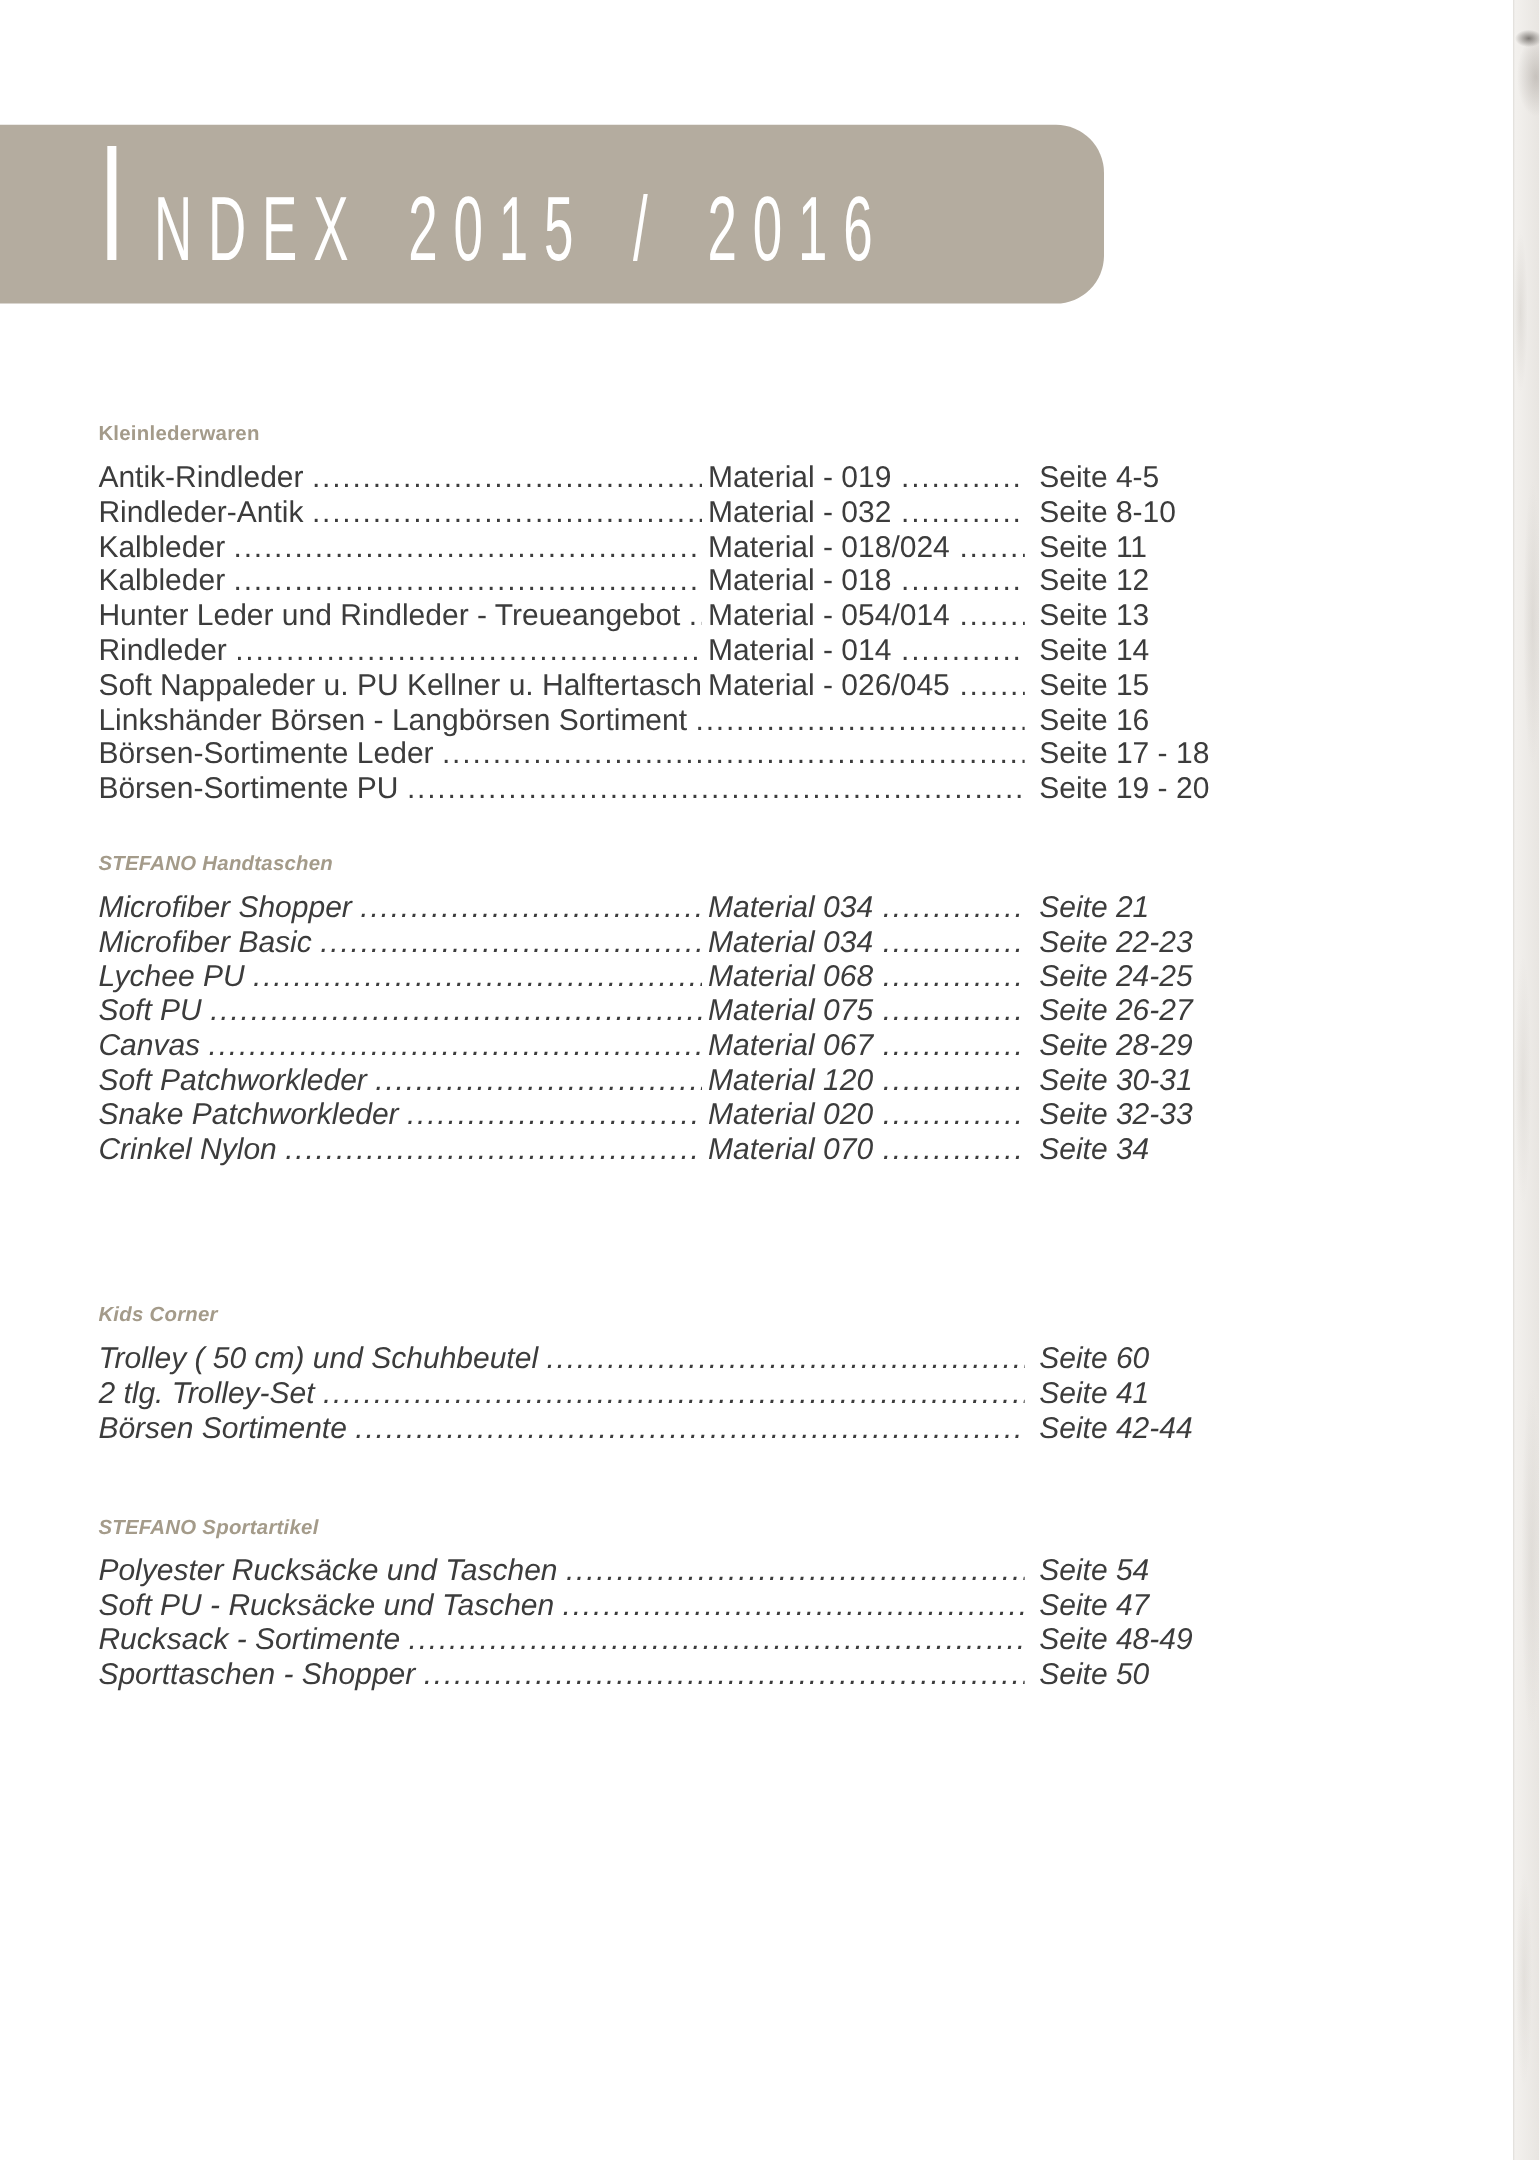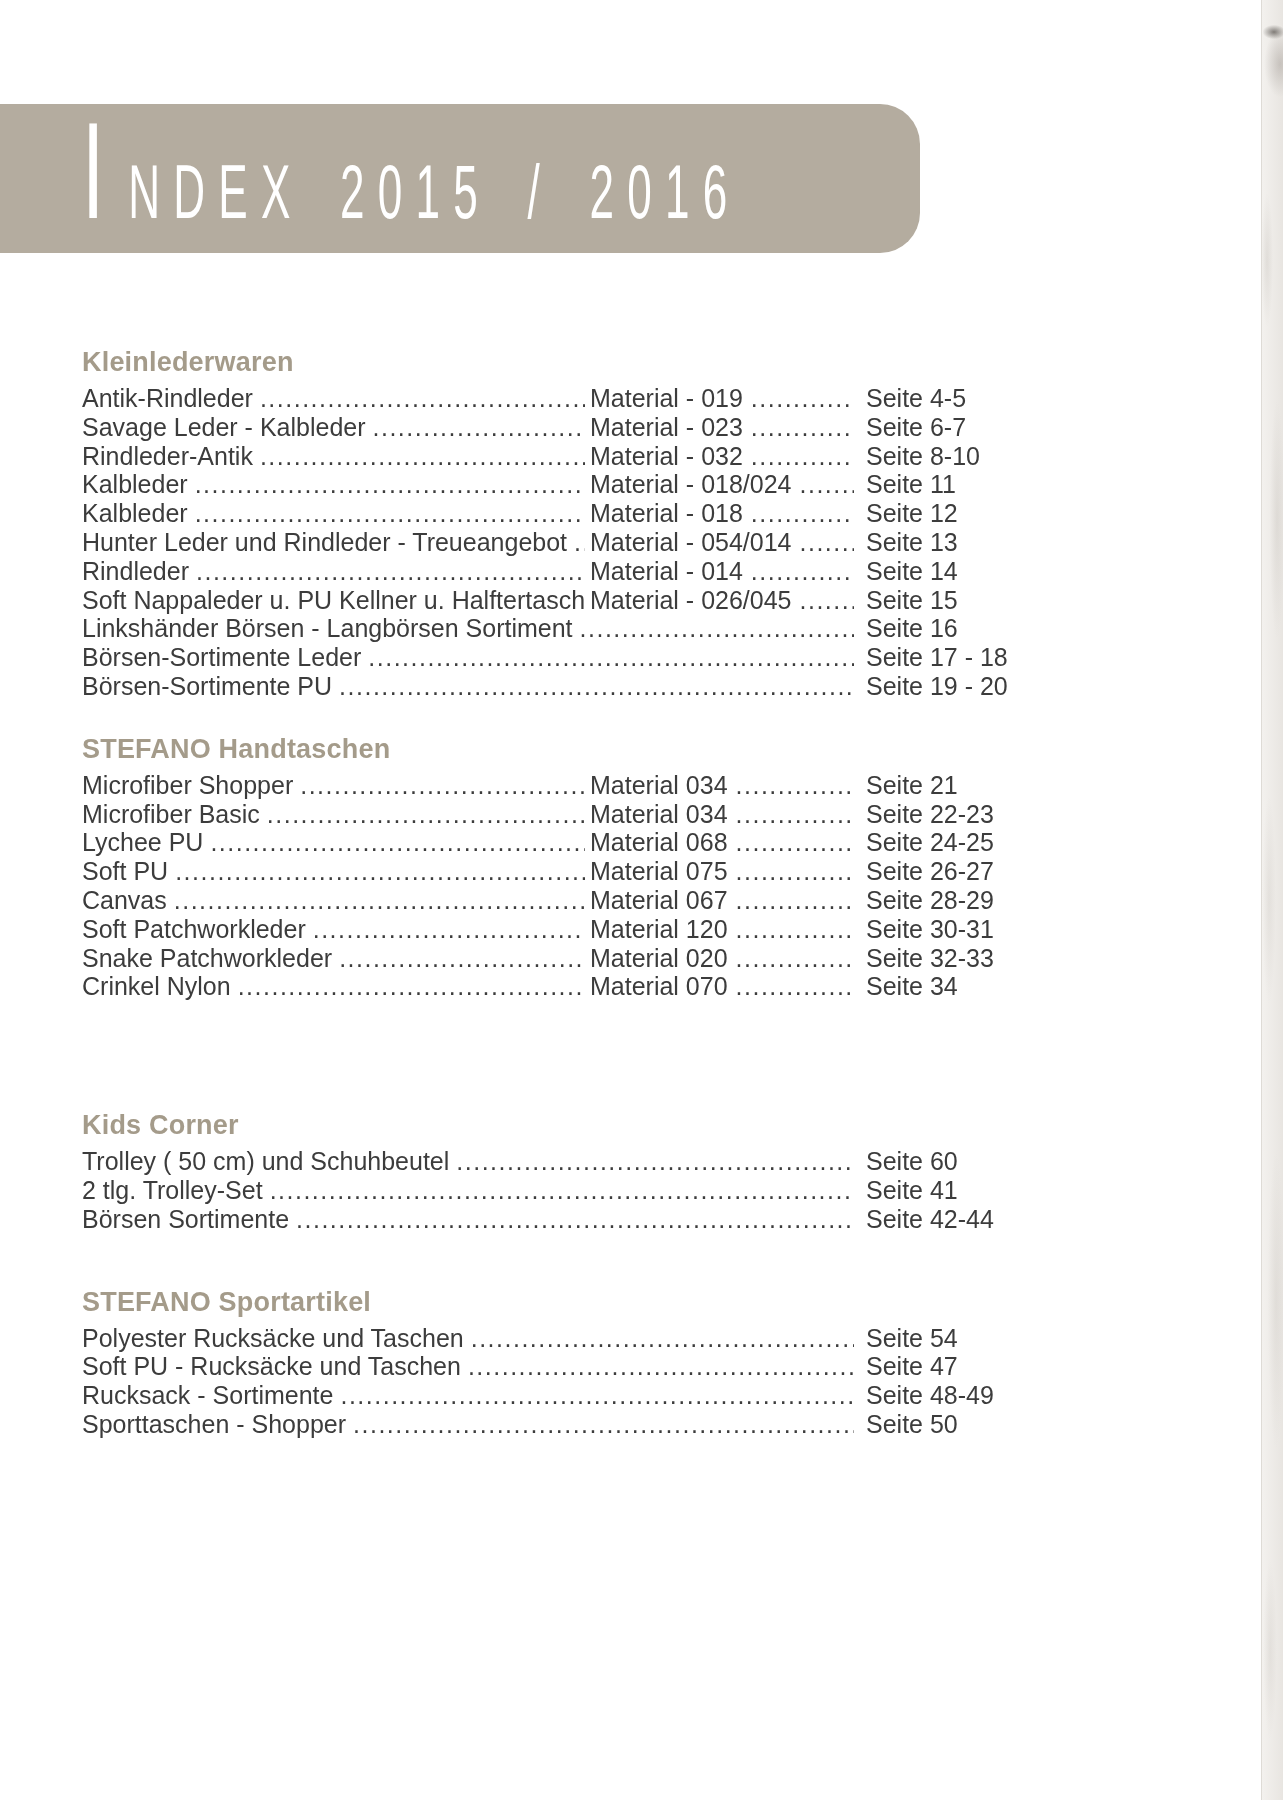--- a/index.html
+++ b/index.html
@@ -27,26 +27,26 @@
     font-size:138px;letter-spacing:0.30em;font-weight:400;
   }
   .banner-title .rest{
     font-size:76px;letter-spacing:0.30em;word-spacing:0.25em;font-weight:400;
   }
 
   
   .content{
     position:absolute;left:82px;top:346px;width:947px;
   }
-  .index-section + .index-section{margin-top:32px;}
+  .index-section + .index-section{margin-top:32px;font-style:italic;}
   .index-section.gap-large{margin-top:108px;}
   .index-section.gap-medium{margin-top:52px;}
   .section-title{
     margin:0 0 6px 0;
-    font-size:27px;line-height:32px;font-weight:bold;
+    font-size:17px;line-height:32px;font-weight:bold;
     color:var(--heading,#a49b8a);
     letter-spacing:0.2px;
   }
   .row{
     display:flex;align-items:baseline;
     height:28.8px;font-size:25px;line-height:28.8px;
     white-space:nowrap;
   }
   .c1{display:flex;align-items:baseline;overflow:hidden;}
   .row.has-material .c1{flex:0 0 503px;}
@@ -97,29 +97,20 @@
   <div class="row has-material">
     <span class="c1">
               <span class="lbl">Antik-Rindleder</span>
               <span class="lead"></span>
             </span>
     <span class="mat">Material - 019</span>
     <span class="lead lead2"></span>
     <span class="pg">Seite 4-5</span>
   </div>
 
-  <div class="row has-material">
-    <span class="c1">
-              <span class="lbl">Savage Leder - Kalbleder</span>
-              <span class="lead"></span>
-            </span>
-    <span class="mat">Material - 023</span>
-    <span class="lead lead2"></span>
-    <span class="pg">Seite 6-7</span>
-  </div>
 
   <div class="row has-material">
     <span class="c1">
               <span class="lbl">Rindleder-Antik</span>
               <span class="lead"></span>
             </span>
     <span class="mat">Material - 032</span>
     <span class="lead lead2"></span>
     <span class="pg">Seite 8-10</span>
   </div>

